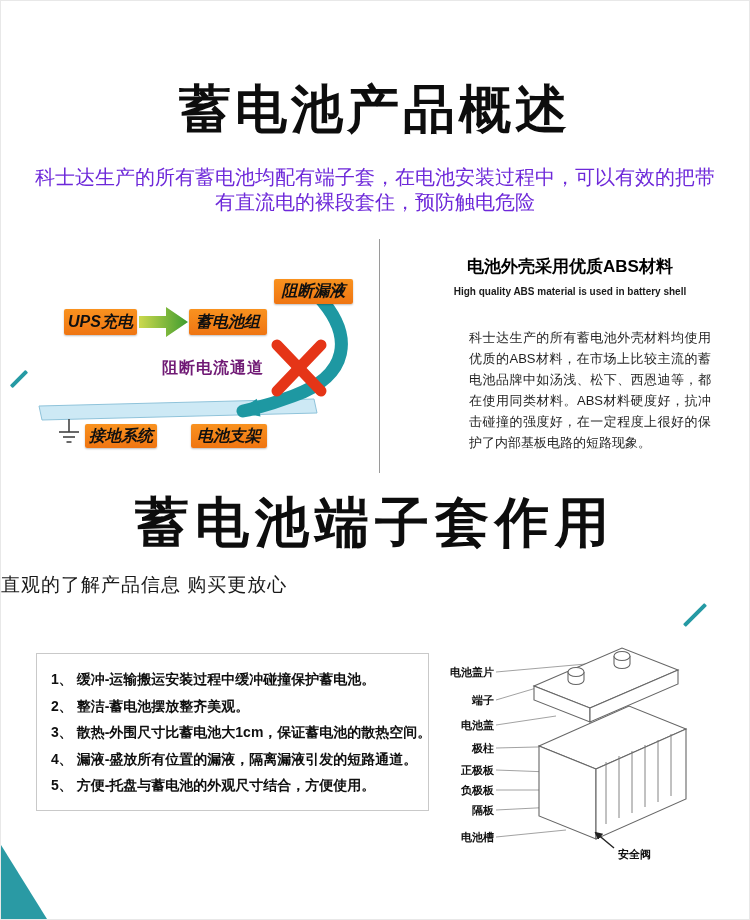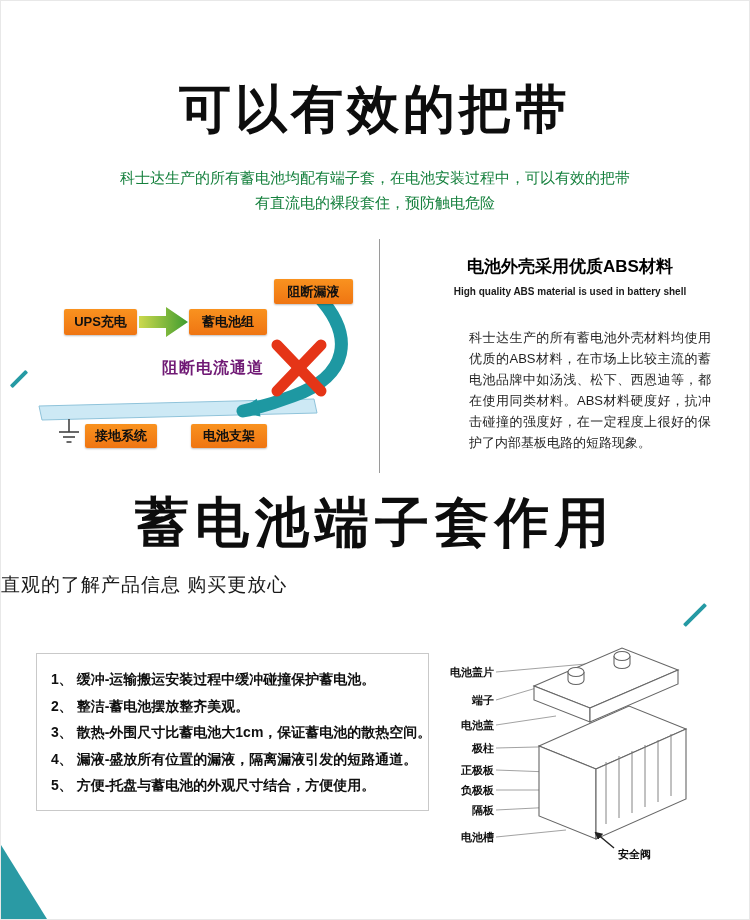--- a/index.html
+++ b/index.html
@@ -10,39 +10,40 @@
     color:#111;
   }
   
   .title-1 {
     position:absolute; top:78px; left:0; width:100%;
     text-align:center; font-size:52px; font-weight:900;
     letter-spacing:4px; color:#0d0d0d; line-height:60px;
   }
   .subtitle-1 {
     position:absolute; top:164px; left:0; width:100%;
-    text-align:center; font-size:15px; color:#15803d; line-height:25px;
+    text-align:center; font-size:20px; color:#6d28d9; line-height:25px;
   }
   .title-2 {
     position:absolute; top:488px; left:0; width:100%;
     text-align:center; font-size:54px; font-weight:900;
     letter-spacing:6px; color:#0d0d0d; line-height:66px;
   }
   .subtitle-2 {
     position:absolute; top:571px; left:0; width:100%;
     text-align:left; font-size:19px; color:#1a1a1a; letter-spacing:1px;
   }
   
   .flow { position:absolute; left:28px; top:245px; width:345px; height:225px; }
   .flow svg { position:absolute; left:0; top:0; }
   .obox {
     position:absolute; display:flex; align-items:center; justify-content:center;
     background:linear-gradient(#f9921f,#ef7512); color:#101010;
-    font-size:13px; font-weight:700; border-radius:2px;
+    font-size:16px; font-weight:700; border-radius:2px;
     box-shadow:0 1px 2px rgba(0,0,0,.25);
+    font-style:italic;
   }
   .obox.block-leak   { left:245px; top:33px;  width:79px; height:25px; }
   .obox.ups          { left:35px;  top:63px;  width:73px; height:26px; }
   .obox.battery-pack { left:160px; top:63px;  width:78px; height:26px; }
   .obox.ground-sys   { left:56px;  top:178px; width:72px; height:24px; }
   .obox.battery-rack { left:162px; top:178px; width:76px; height:24px; }
   .blocked-label {
     position:absolute; left:133px; top:112px;
     font-size:16px; font-weight:900; color:#701a75; letter-spacing:1px;
   }
@@ -84,21 +85,21 @@
 </style>
 </head>
 <body>
 
 <div class="page">
 
   <div class="mark mark-left"></div>
   <div class="mark mark-right"></div>
   <div class="corner-tri"></div>
 
-  <h1 class="title-1">可以有效的把带</h1>
+  <h1 class="title-1">蓄电池产品概述</h1>
   <div class="subtitle-1">
     <div>科士达生产的所有蓄电池均配有端子套，在电池安装过程中，可以有效的把带</div>
     <div>有直流电的裸段套住，预防触电危险</div>
   </div>
 
   <div class="flow">
     <svg width="345" height="225" viewBox="0 0 345 225">
       <defs>
         <linearGradient id="greenGrad" x1="0" y1="0" x2="1" y2="0">
           <stop offset="0" stop-color="#ccd94d"></stop>

